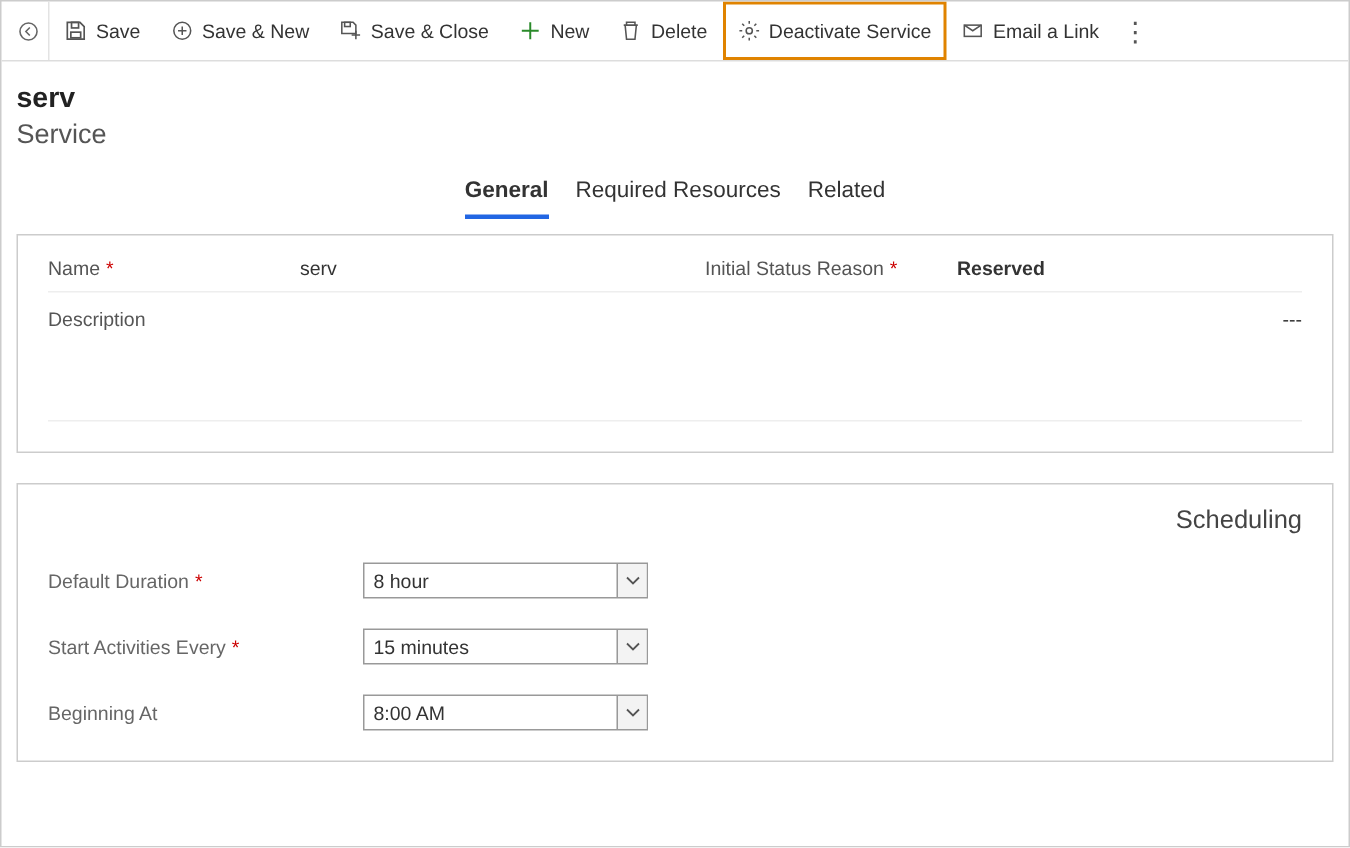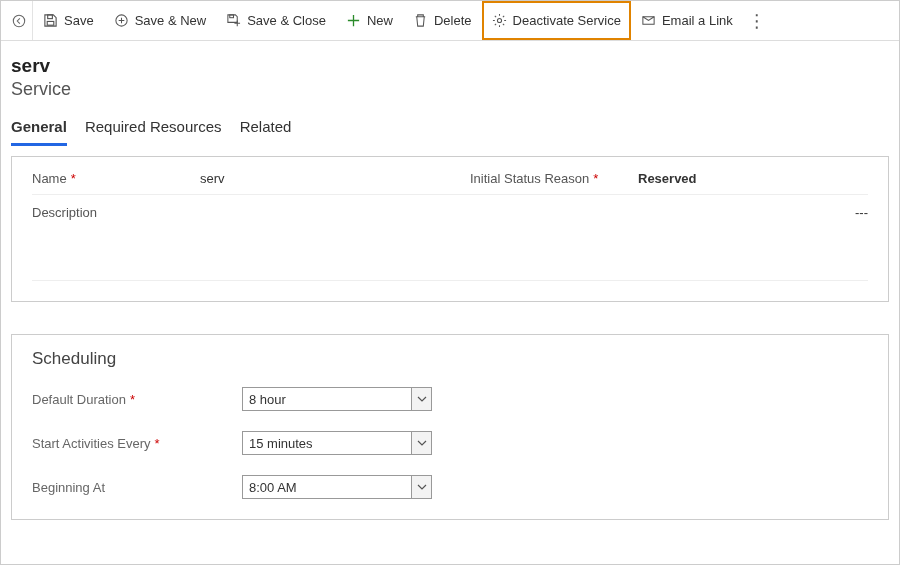--- a/index.html
+++ b/index.html
@@ -76,48 +76,50 @@
     font-size: 18px;
     color: #555;
     margin-top: 2px;
   }
   
   .tabs {
     display: flex;
     gap: 18px;
     padding: 14px 10px 0 10px;
     border-bottom: 0;
+    justify-content: center;
   }
   .tab {
     padding-bottom: 8px;
     cursor: pointer;
     font-size: 15px;
     color: #333;
   }
   .tab.active {
     font-weight: 600;
     border-bottom: 3px solid #2266e3;
   }
   
   .content {
     padding: 10px;
     overflow: auto;
     display: flex;
     flex-direction: column;
-    gap: 32px;
+    gap: 20px;
   }
   .panel {
     border: 1px solid #ccc;
     padding: 14px 20px 20px 20px;
   }
   .panel-title {
     font-size: 17px;
     color: #444;
     margin: 0 0 18px 0;
     font-weight: 400;
+    text-align: right;
   }
   
   .form-row {
     display: flex;
     align-items: center;
     min-height: 28px;
     padding: 6px 0;
     text-align: right;
   }
   .field-label {

